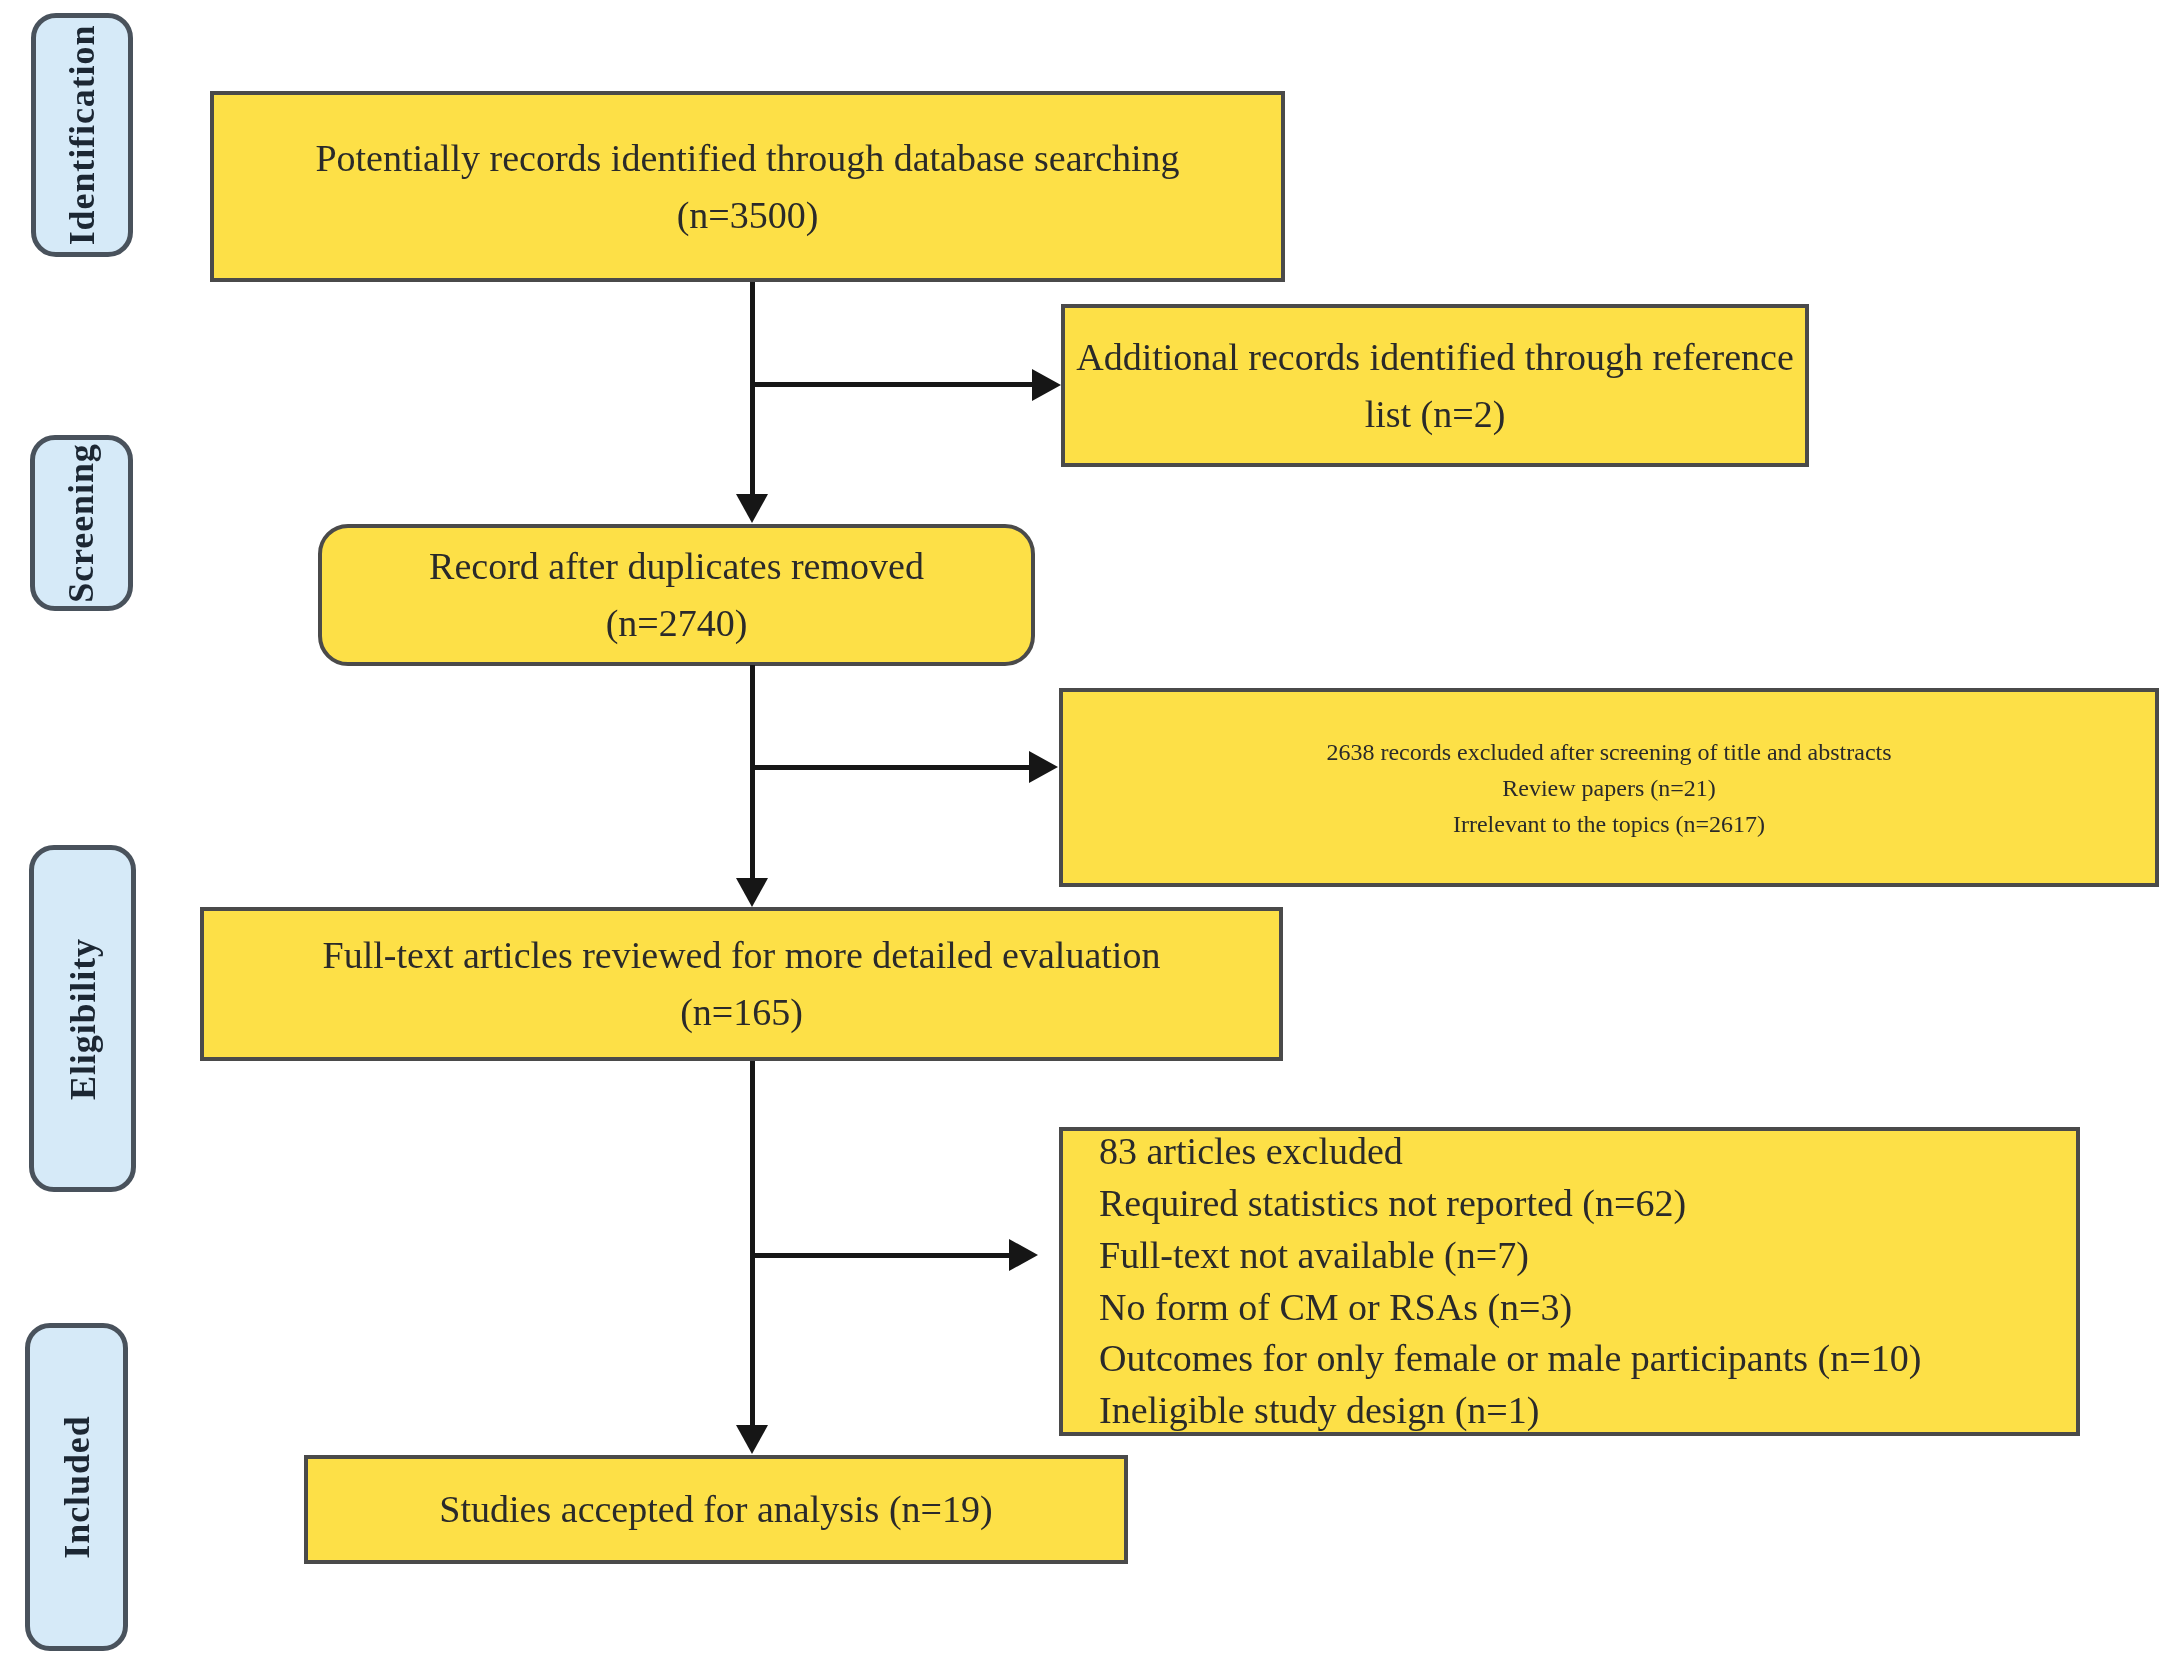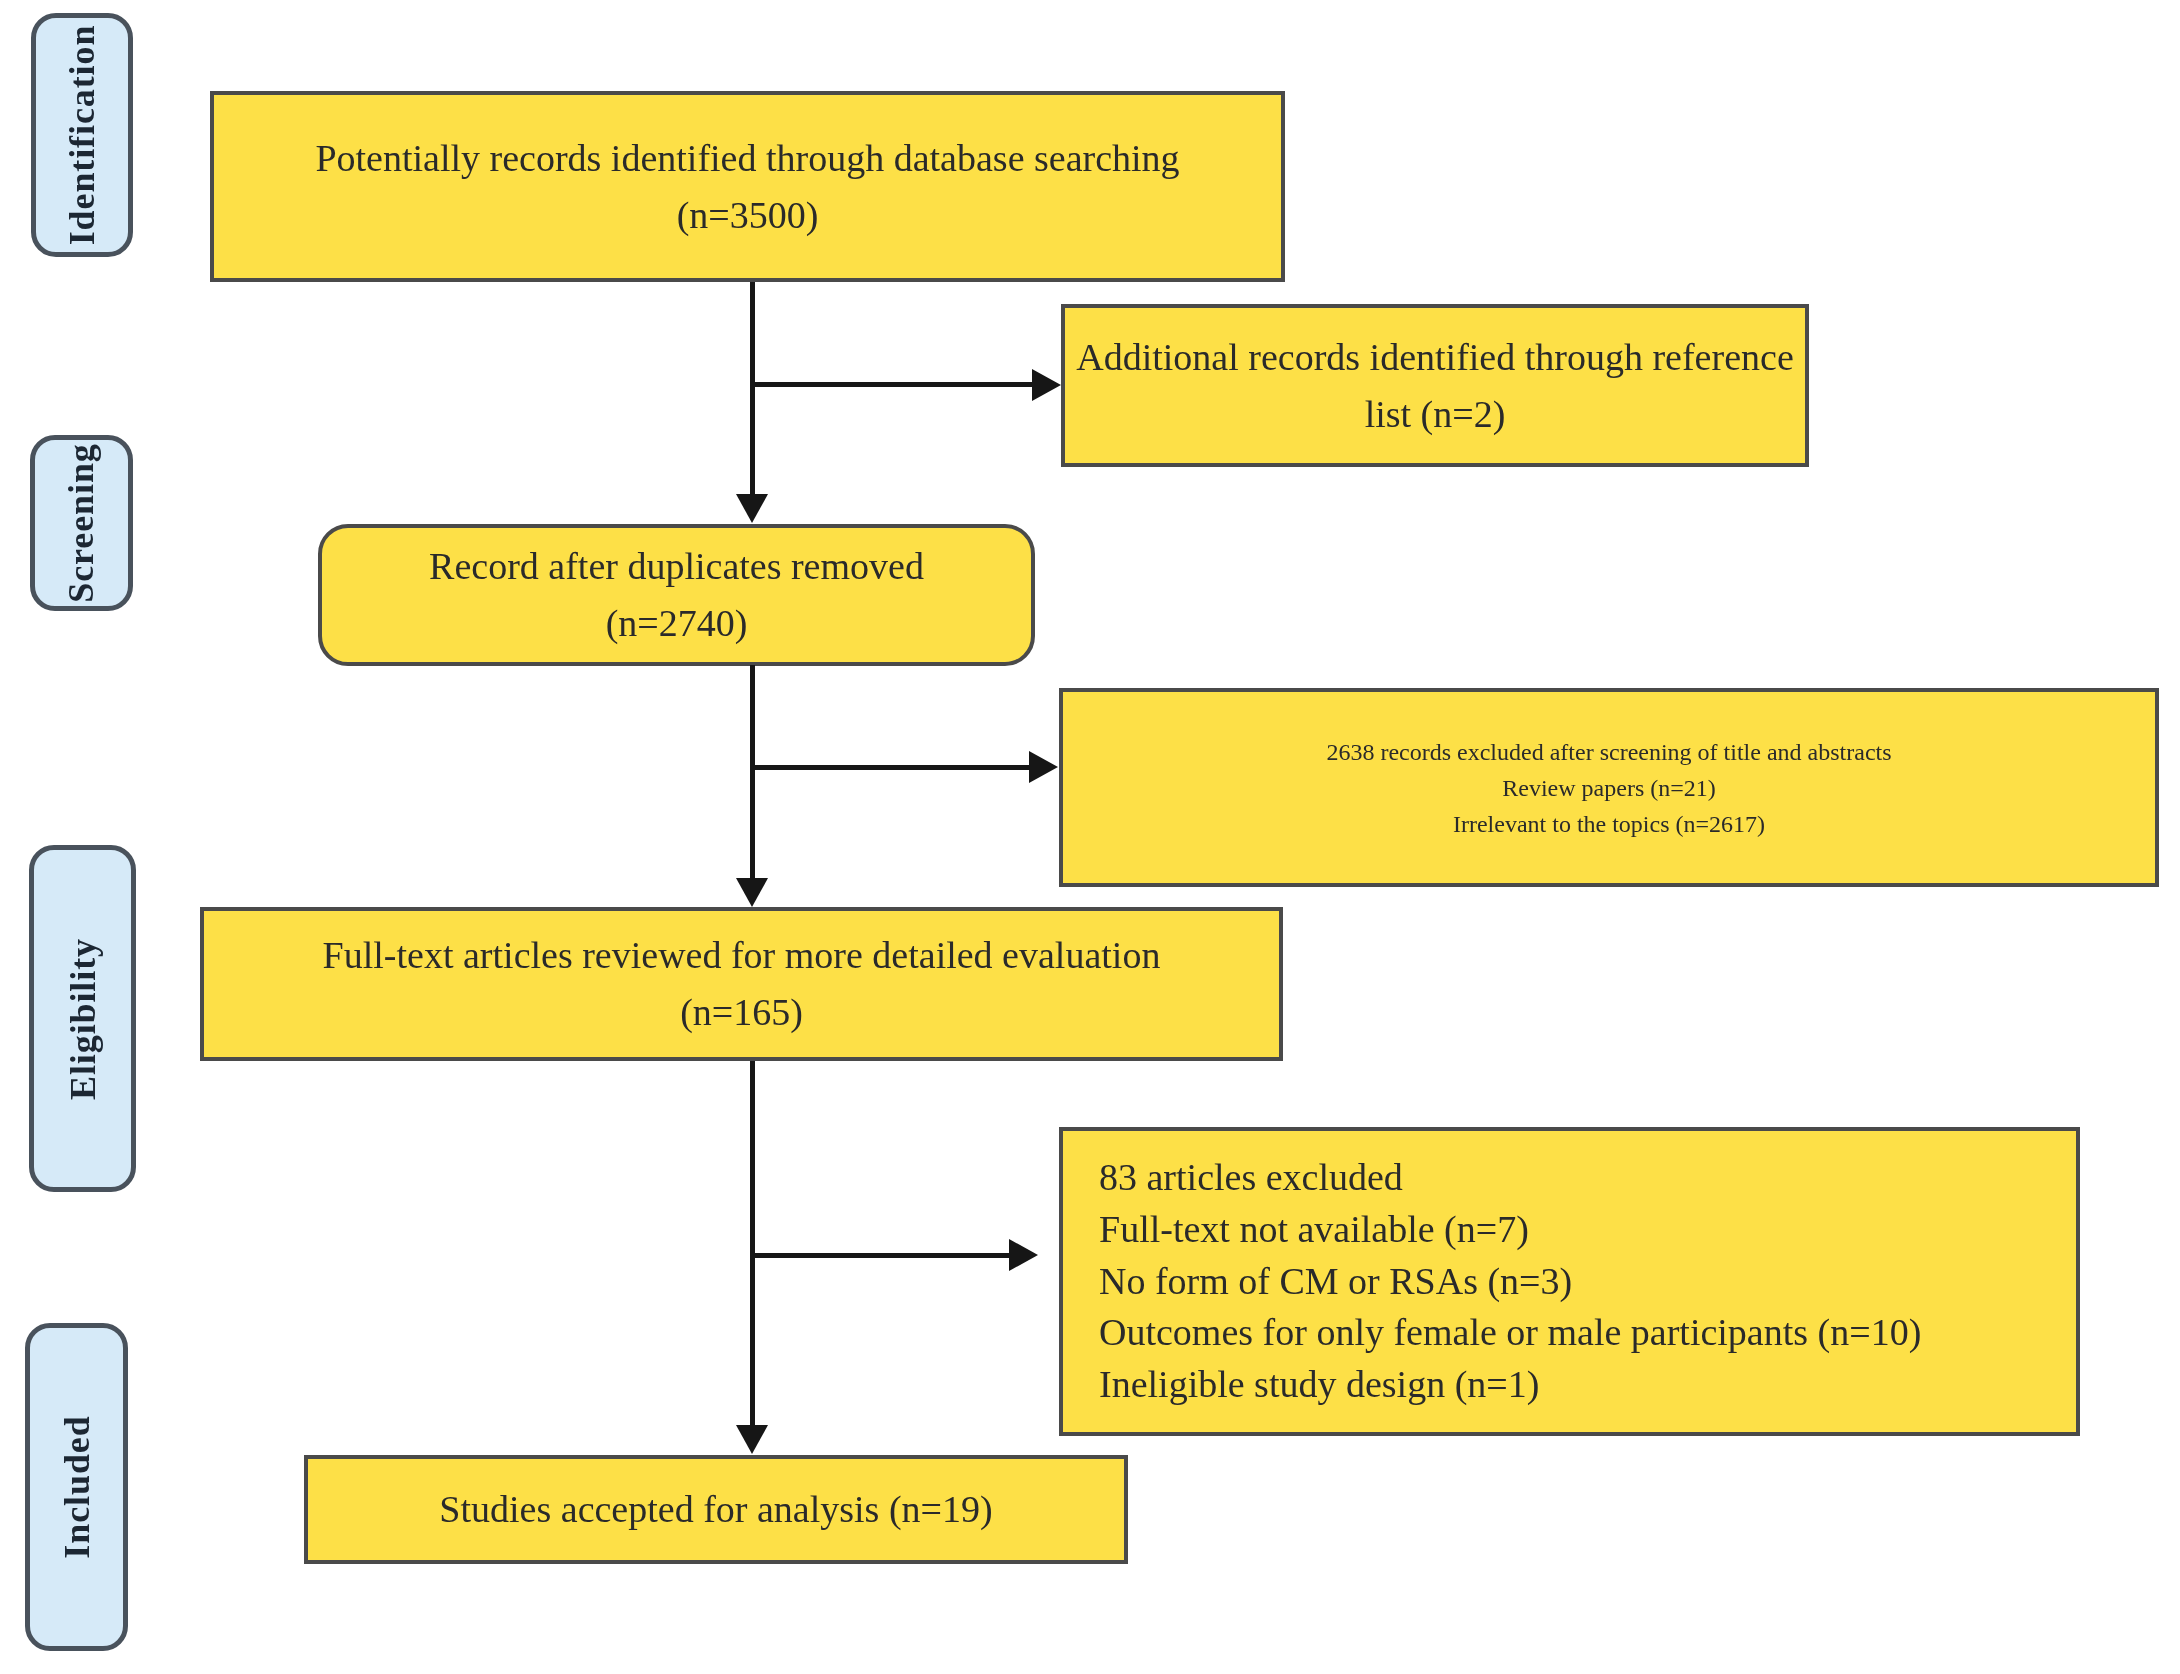--- a/index.html
+++ b/index.html
@@ -103,20 +103,21 @@
     <div class="ln">Irrelevant to the topics (n=2617)</div>
   </div>
 
   <div class="fbox" style="left:200px;top:907px;width:1083px;height:154px;">
     <div class="ln">Full-text articles reviewed for more detailed evaluation</div>
     <div class="ln">(n=165)</div>
   </div>
 
   <div class="fbox left-align" style="left:1039px;top:1127px;width:1021px;height:309px;margin-left:20px;">
     <div class="ln">83 articles excluded</div>
+    <div class="ln">Required statistics not reported (n=62)</div>
     <div class="ln">Full-text not available (n=7)</div>
     <div class="ln">No form of CM or RSAs (n=3)</div>
     <div class="ln">Outcomes for only female or male participants (n=10)</div>
     <div class="ln">Ineligible study design (n=1)</div>
   </div>
 
   <div class="fbox" style="left:304px;top:1455px;width:824px;height:109px;">
     <div class="ln">Studies accepted for analysis (n=19)</div>
   </div>
 

